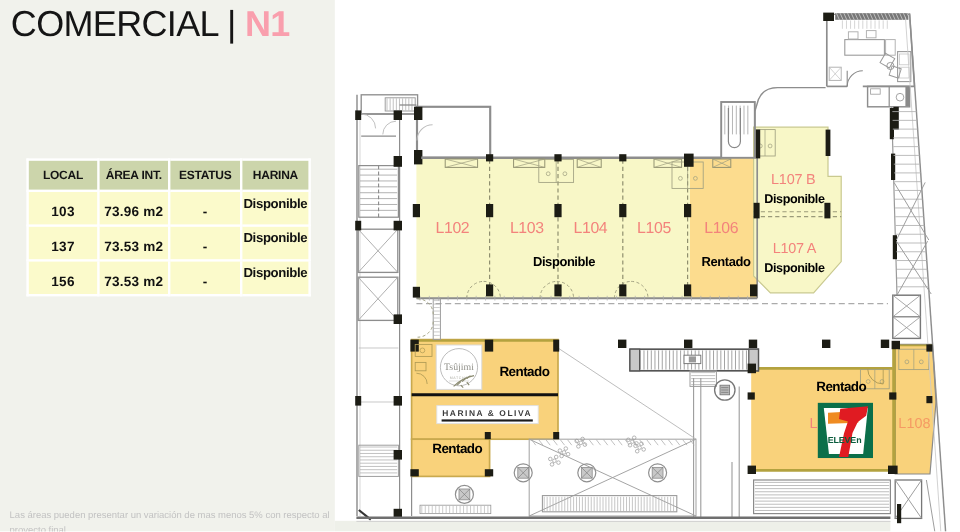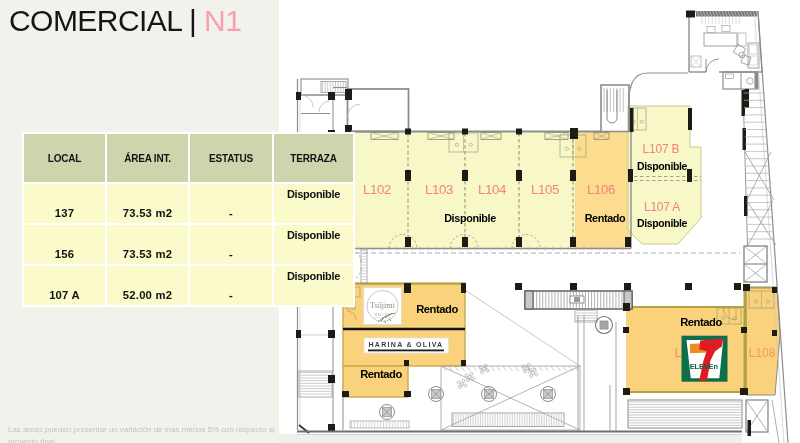--- a/index.html
+++ b/index.html
@@ -1,19 +1,19 @@
 <!DOCTYPE html>
 <html><head><meta charset="utf-8">
 <style>
 html,body{margin:0;padding:0;background:#fff}
 #page{position:relative;width:800px;height:443px;overflow:hidden;font-family:"Liberation Sans",sans-serif}
 #title{position:absolute;left:9px;top:4px;font-size:30px;color:#151515;letter-spacing:-0.55px;white-space:nowrap}
-#title b{color:#f99fad;font-weight:normal}
+#title b{color:#f99fad;font-weight:bold}
 #tbl{position:absolute;left:22px;top:132px;border-collapse:collapse}
-#tbl td,#tbl th{border:2px solid #fff;font-weight:bold;text-align:center;padding:12px}
+#tbl td,#tbl th{border:2px solid #fff;font-weight:bold;text-align:center;padding:0}
 #tbl th{background:#ccd5ab;font-size:10px;height:24px;color:#141414;letter-spacing:-0.2px}
 #tbl td{background:#fbfacb;font-size:11.3px;height:23px;color:#111;letter-spacing:0.2px}
 #tbl td.lo,#tbl td.ar,#tbl td.te{vertical-align:bottom;padding-bottom:4px}
 #tbl td.es{vertical-align:top;padding-top:4px;font-size:11px;letter-spacing:-0.3px}
 #foot{position:absolute;left:8px;top:424px;width:300px;font-size:7.9px;color:#c2c2c2;line-height:11.5px}
 </style></head>
 <body>
 <div id="page">
 <svg width="800" height="443" viewBox="0 0 800 443" style="position:absolute;left:0;top:0">
       <rect x="0" y="0" width="800" height="443" fill="#ffffff"></rect>
@@ -590,35 +590,35 @@
       <text x="678" y="356.5" font-family="Liberation Sans, sans-serif" font-size="12" fill="#f3837c" font-weight="normal" text-anchor="middle">L</text>
       <text x="762" y="356.5" font-family="Liberation Sans, sans-serif" font-size="12" fill="#f59a63" font-weight="normal" text-anchor="middle">L108</text>
     </svg>
 <div id="title">COMERCIAL | <b>N1</b></div>
 <table id="tbl">
 <tbody>
         <tr>
           <th style="width:57px">LOCAL</th>
           <th style="width:57px">ÁREA INT.</th>
           <th style="width:58px">ESTATUS</th>
-          <th style="width:55px">TERRAZA</th>
+          <th style="width:55px">HARINA</th>
+        </tr>
+        <tr>
+          <td class="lo">103</td>
+          <td class="ar">73.96 m2</td>
+          <td class="te">-</td>
+          <td class="es">Disponible</td>
         </tr>
         <tr>
           <td class="lo">137</td>
           <td class="ar">73.53 m2</td>
           <td class="te">-</td>
           <td class="es">Disponible</td>
         </tr>
         <tr>
           <td class="lo">156</td>
           <td class="ar">73.53 m2</td>
           <td class="te">-</td>
           <td class="es">Disponible</td>
         </tr>
-        <tr>
-          <td class="lo">107 A</td>
-          <td class="ar">52.00 m2</td>
-          <td class="te">-</td>
-          <td class="es">Disponible</td>
-        </tr>
 </tbody>
     </table>
 <div id="foot">Las áreas pueden presentar un variación de mas menos 5% con respecto al<br>proyecto final.</div>
 </div>
 </body></html>

